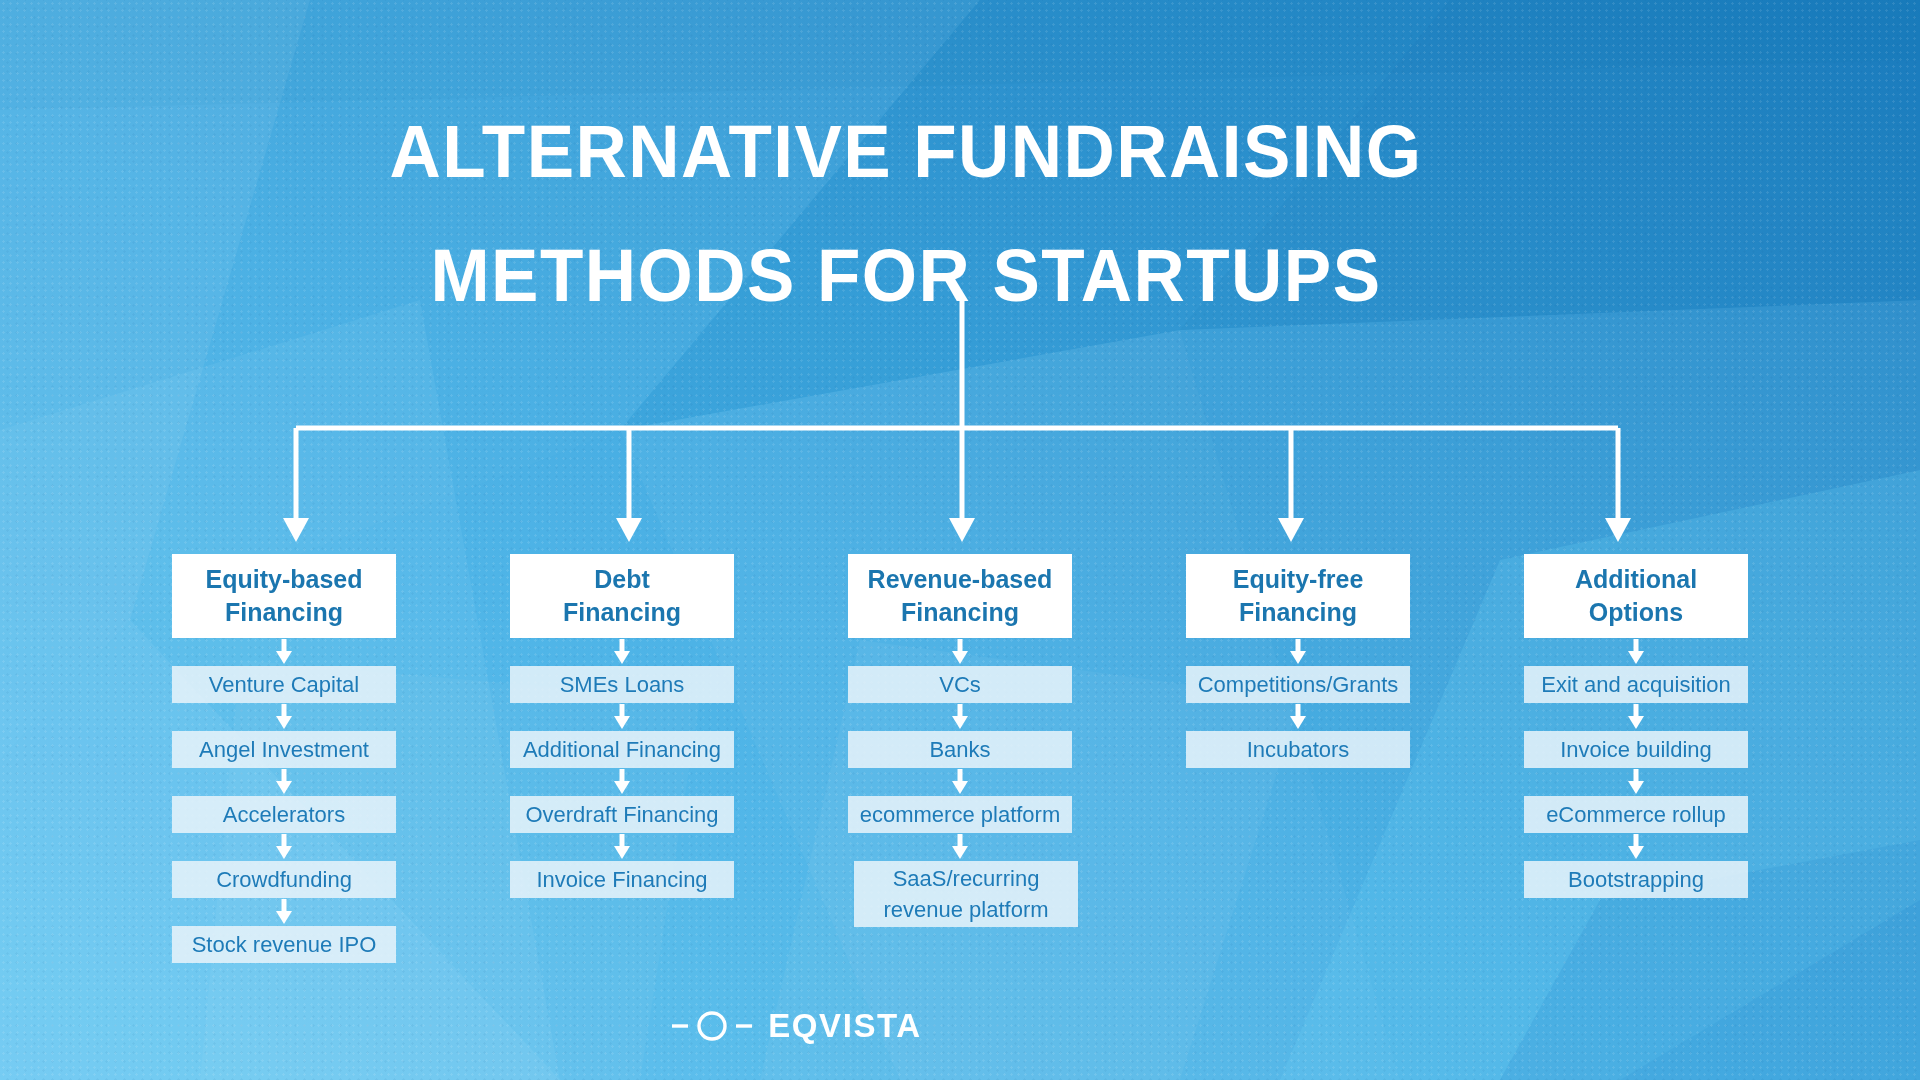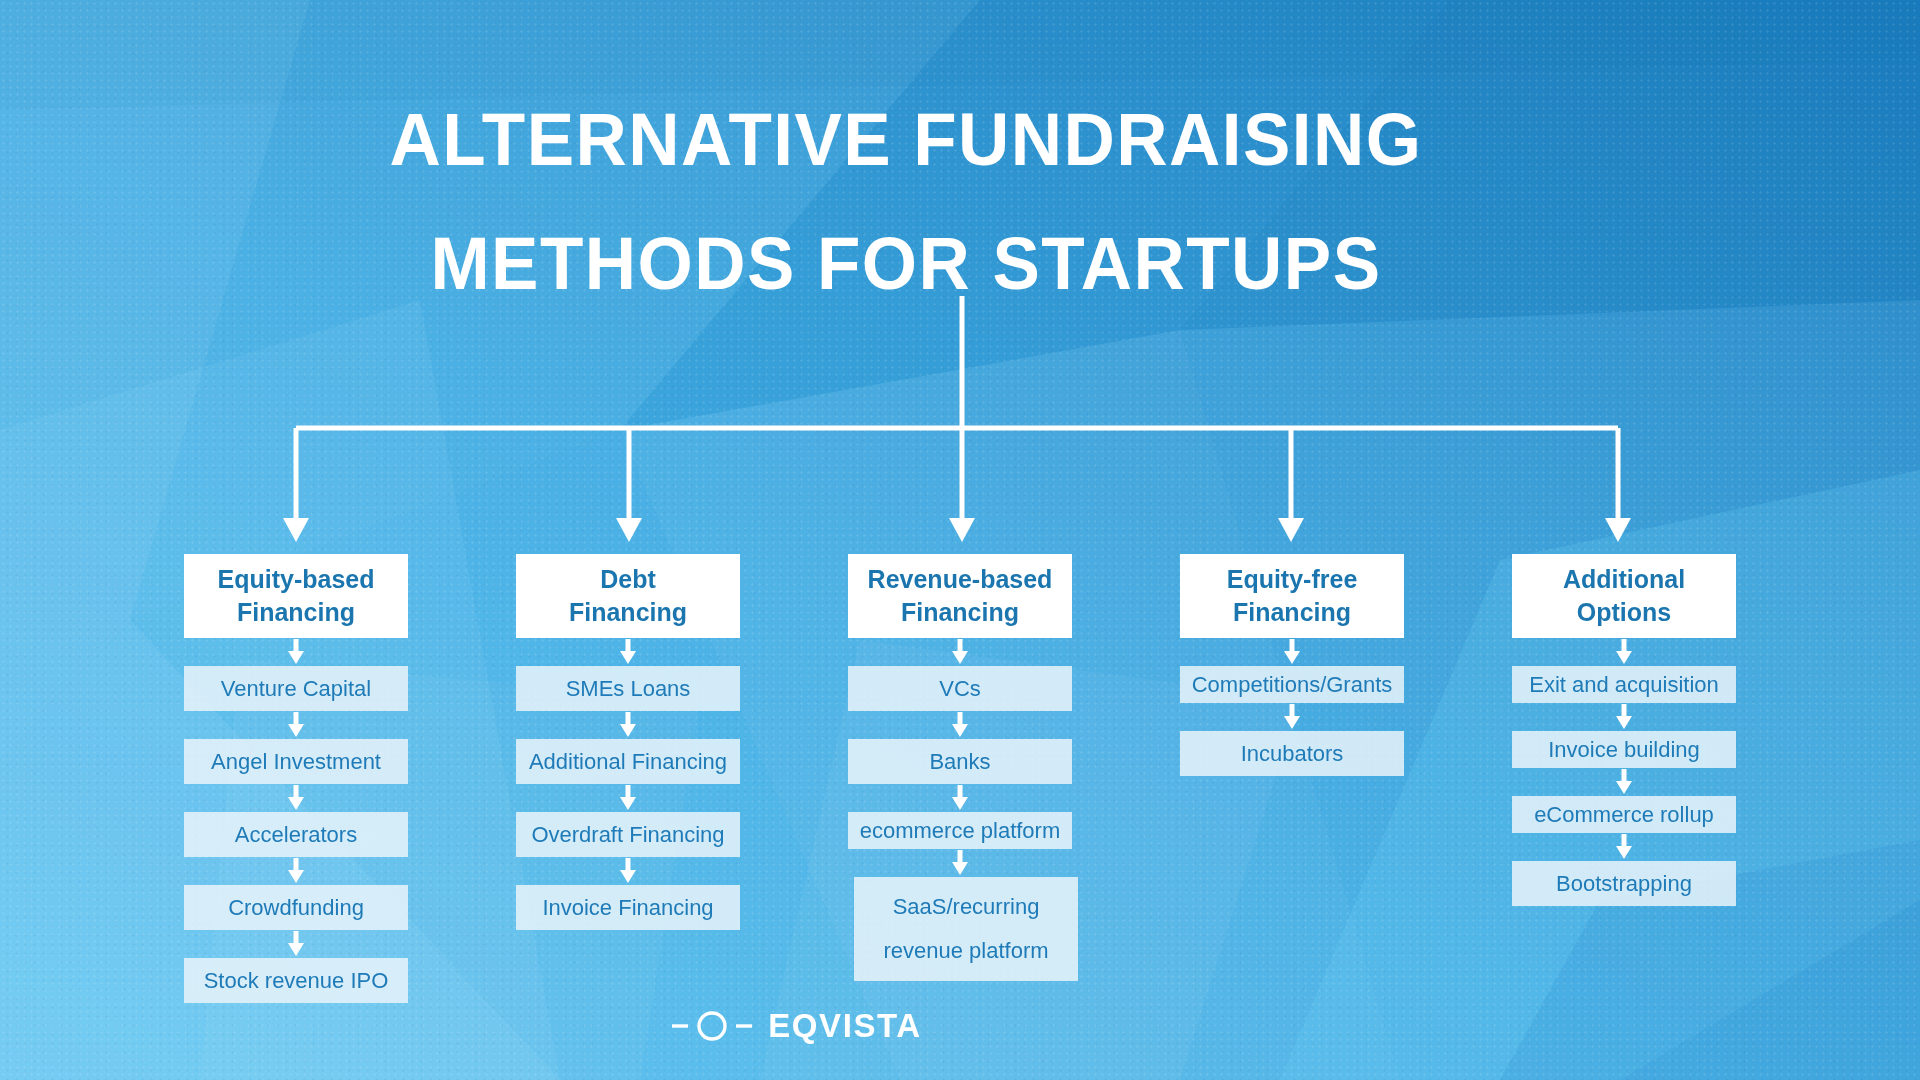--- a/index.html
+++ b/index.html
@@ -38,21 +38,21 @@
   
   #content {
     position: absolute;
     inset: 0;
     z-index: 3;
   }
 
   
   #title-block {
     position: absolute;
-    top: 78px;
+    top: 90px;
     left: 0;
     width: 1812px;
     text-align: center;
   }
   .title-line {
     color: #FFFFFF;
     font-family: "Liberation Sans Narrow", "Liberation Sans", sans-serif;
     font-weight: 700;
     font-size: 74px;
     line-height: 124px;
@@ -72,21 +72,21 @@
 
   
   #columns {
     position: absolute;
     top: 554px;
     left: 0;
     width: 1920px;
     display: flex;
     justify-content: center;
     align-items: flex-start;
-    gap: 2px;
+    gap: 8px;
   }
   .column {
     width: 330px;
     display: flex;
     flex-direction: column;
     align-items: center;
     position: relative;
   }
   .col-head {
     background: #FFFFFF;
@@ -125,28 +125,28 @@
     color: #1E7BB8;
     font-size: 22px;
     line-height: 29px;
     text-align: center;
     min-width: 224px;
     min-height: 37px;
     display: flex;
     align-items: center;
     justify-content: center;
     box-sizing: border-box;
-    padding: 8px 8px;
+    padding: 0 8px;
     white-space: nowrap;
   }
   .item-box.wrap {
     white-space: normal;
     width: 224px;
     min-height: 66px;
-    line-height: 44px;
+    line-height: 31px;
     margin-left: 12px;
   }
   .item-box.overflow {
     white-space: nowrap;
     padding: 0 2px;
   }
 
   
   #logo {
     position: absolute;

